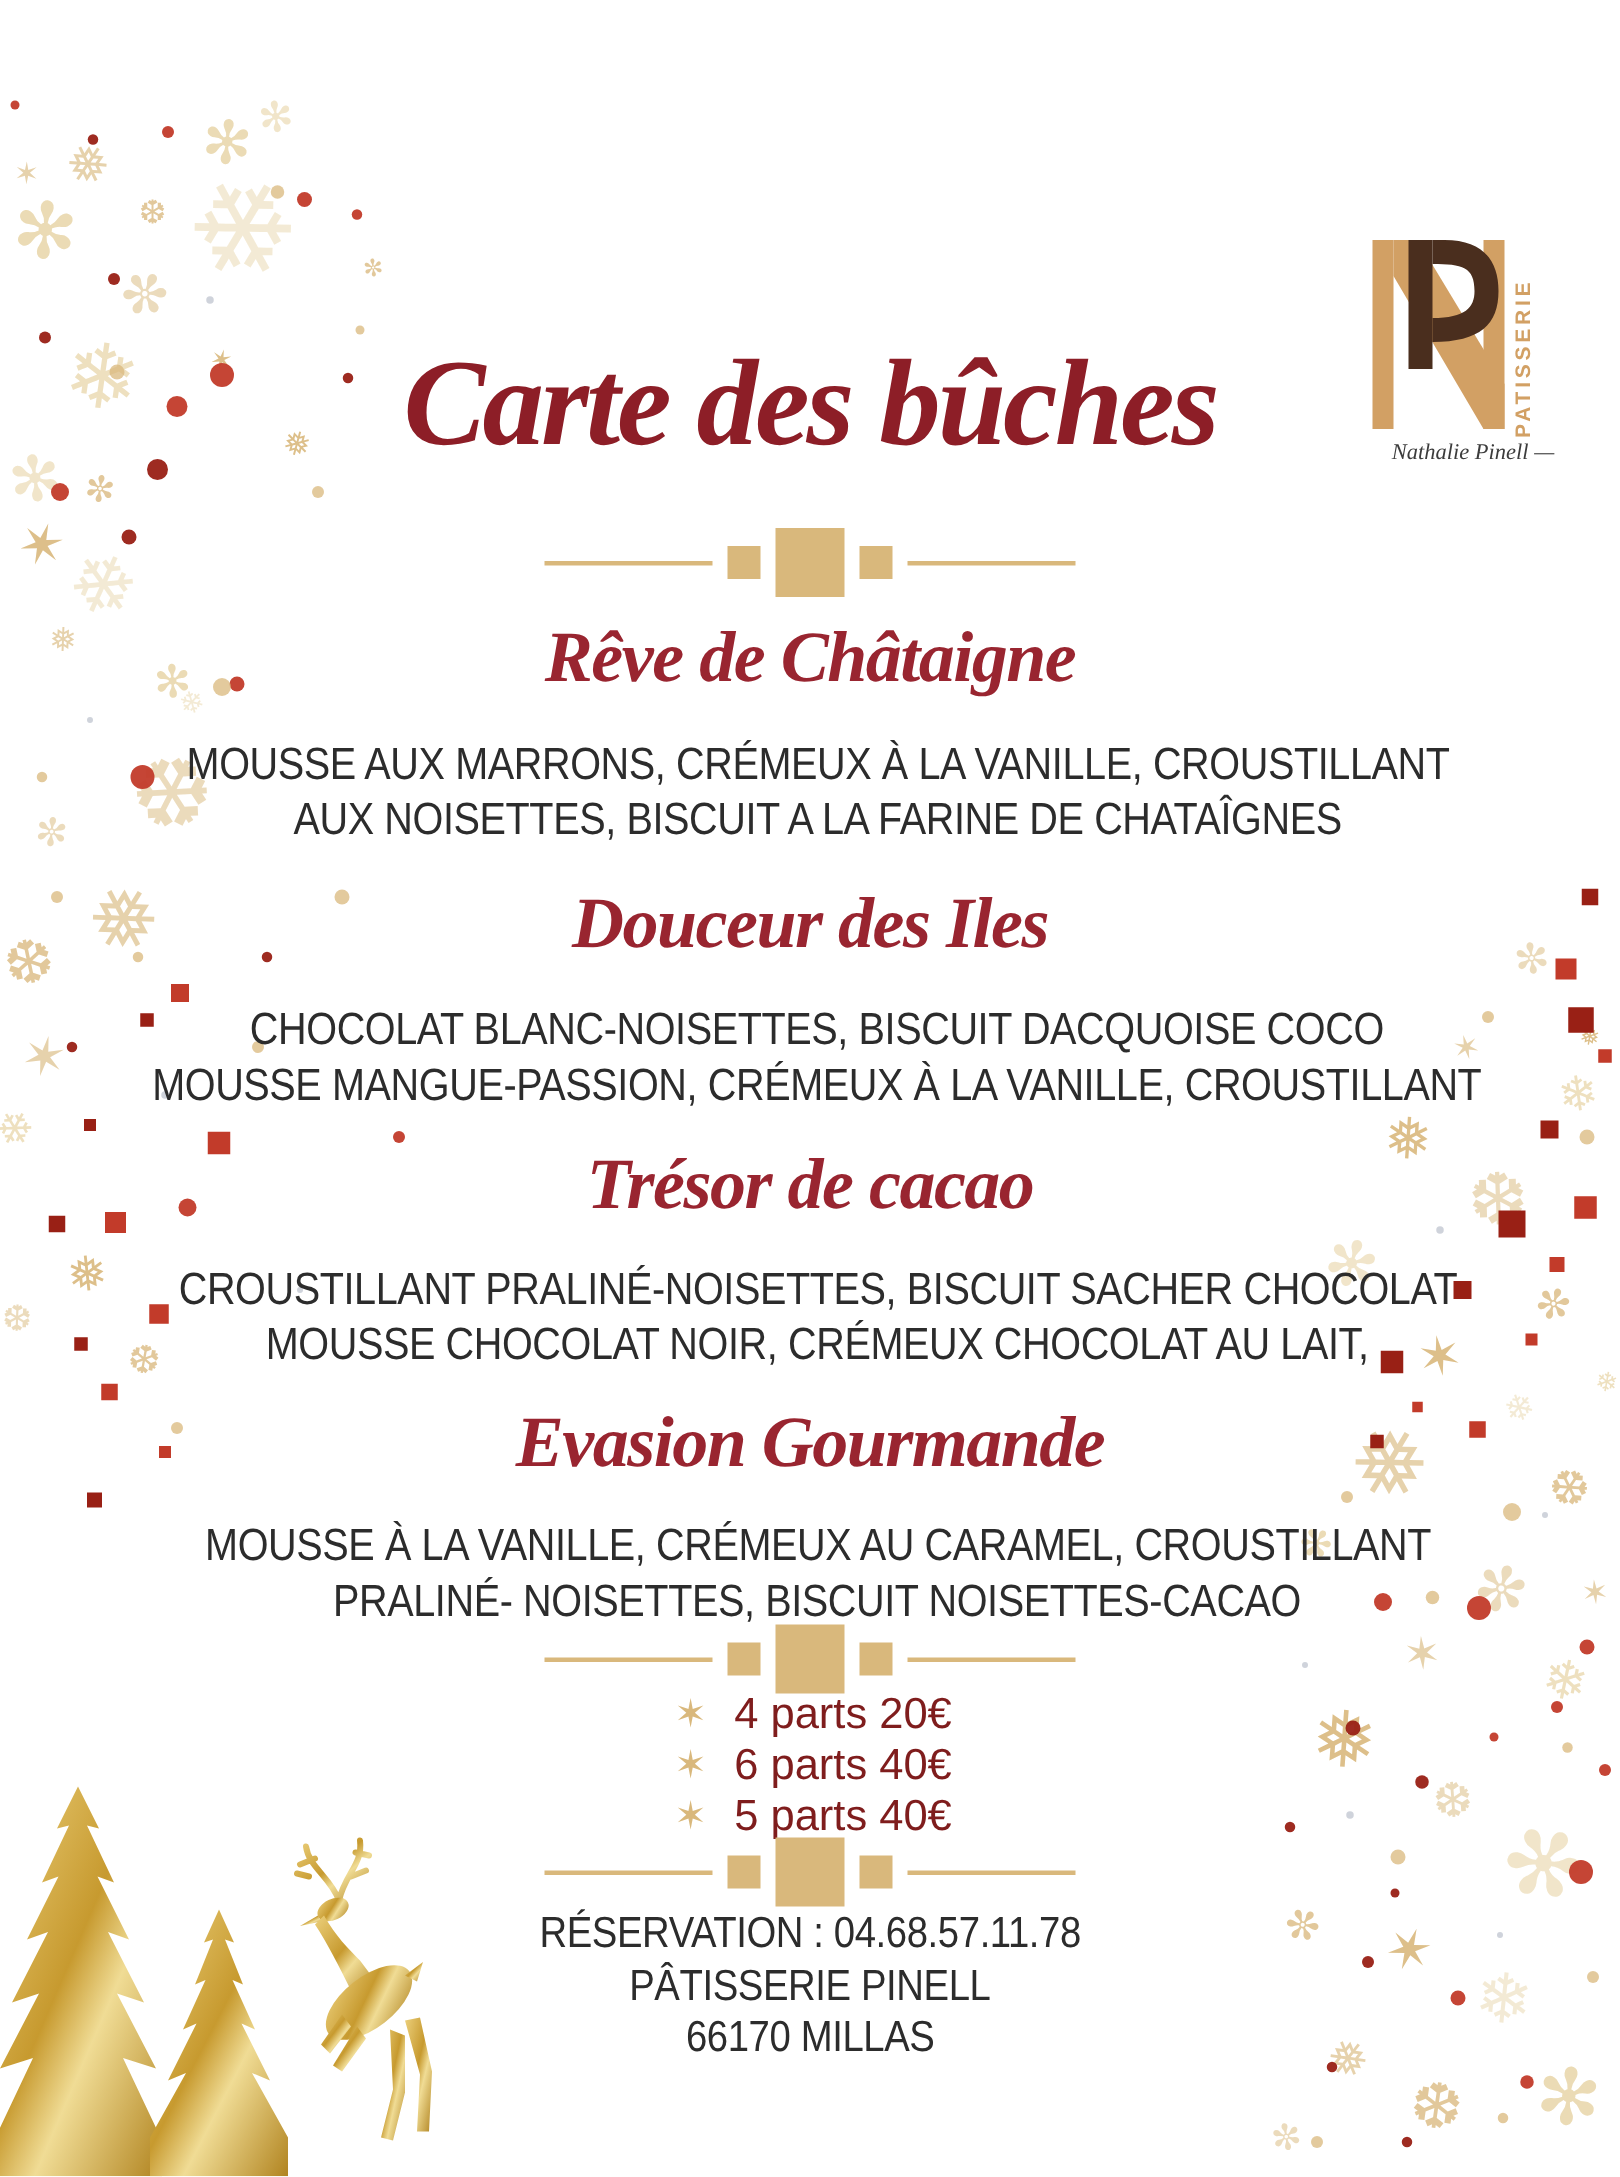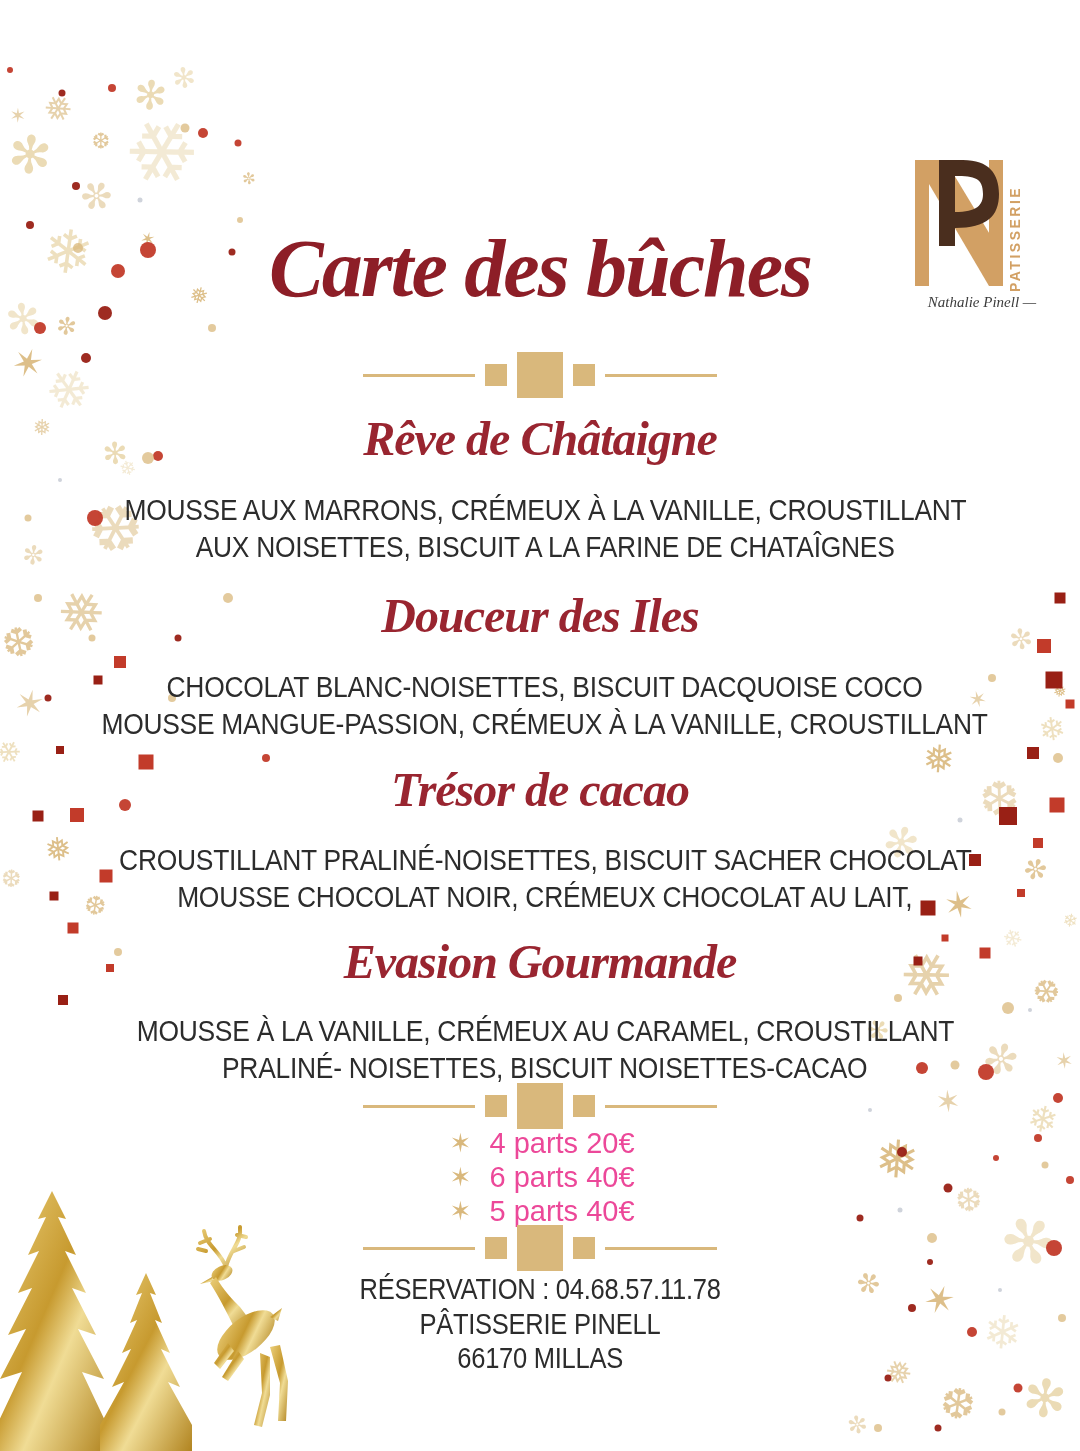--- a/index.html
+++ b/index.html
@@ -32,21 +32,21 @@
   .menu-heading{position:absolute;left:0;right:0;text-align:center;
      font-family:"Liberation Serif",serif;font-style:italic;font-weight:bold;
      font-size:48px;letter-spacing:-1px;color:#992530;line-height:1;}
   .menu-desc{position:absolute;left:10px;right:0;text-align:center;
      font-size:30px;line-height:37px;color:#2c2c2c;}
   .squeeze{display:inline-block;transform:scaleX(.88);transform-origin:center;white-space:nowrap;letter-spacing:-.3px;}
   .prices{position:absolute;left:50%;top:1126px;transform:translateX(-50%);}
   .price-row{display:flex;align-items:center;gap:14px;height:34px;}
   .star{width:30px;text-align:center;color:#d9b87c;font-size:26px;
         font-family:"DejaVu Sans",sans-serif;line-height:1;}
-  .price-label{font-size:29px;color:#ec4899;white-space:nowrap;}
+  .price-label{font-size:29px;color:#7f1d1d;white-space:nowrap;}
   .contact{position:absolute;left:0;right:0;top:1272px;text-align:center;
      font-size:29px;line-height:34.5px;color:#2c2c2c;}
 </style>
 </head>
 <body>
 
 <div class="canvas">
 
   <div id="decor">
       <span class="flake" style="left: 163px; top: 150px; font-size: 88px; color: rgb(233, 215, 172); opacity: 0.5; transform: translate(-50%, -50%) rotate(211deg);">❄</span>

